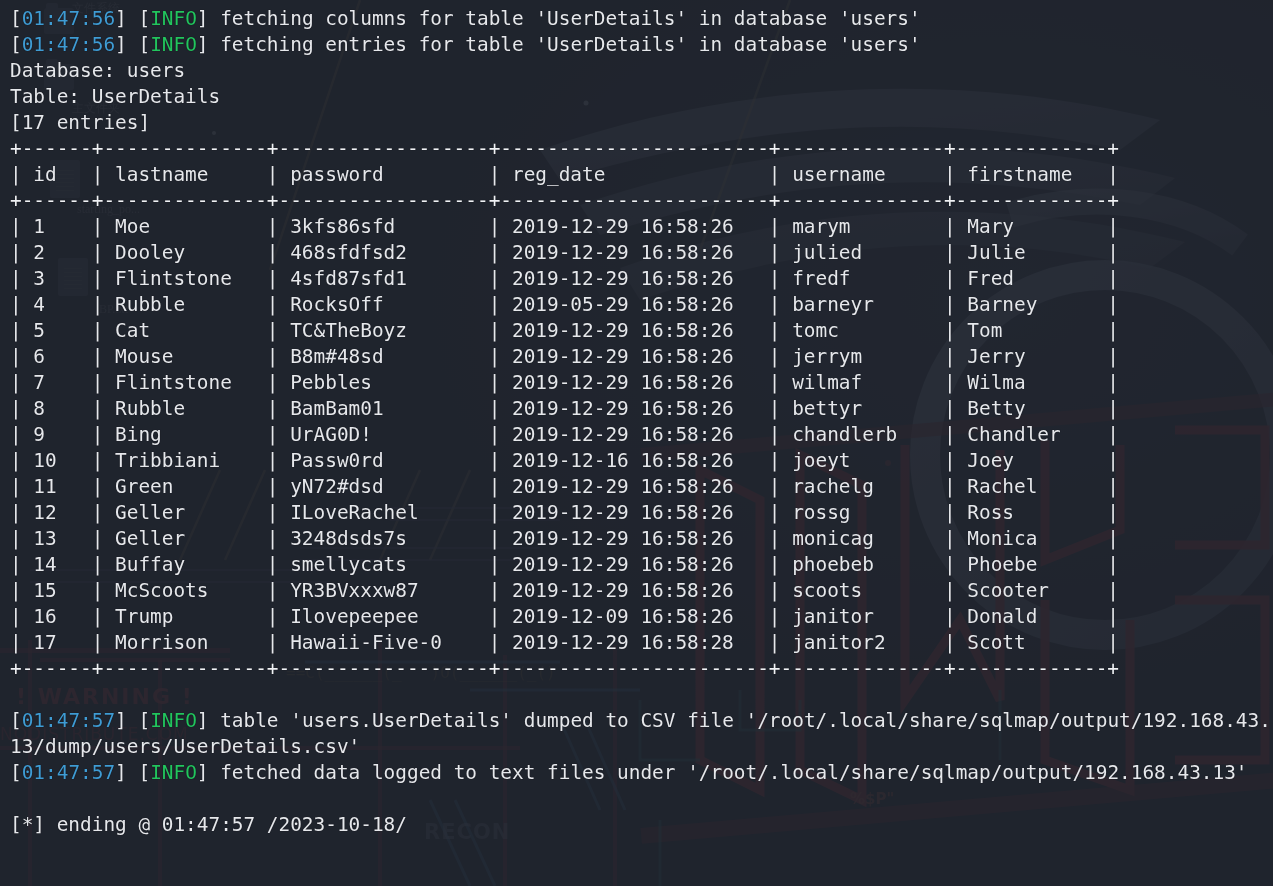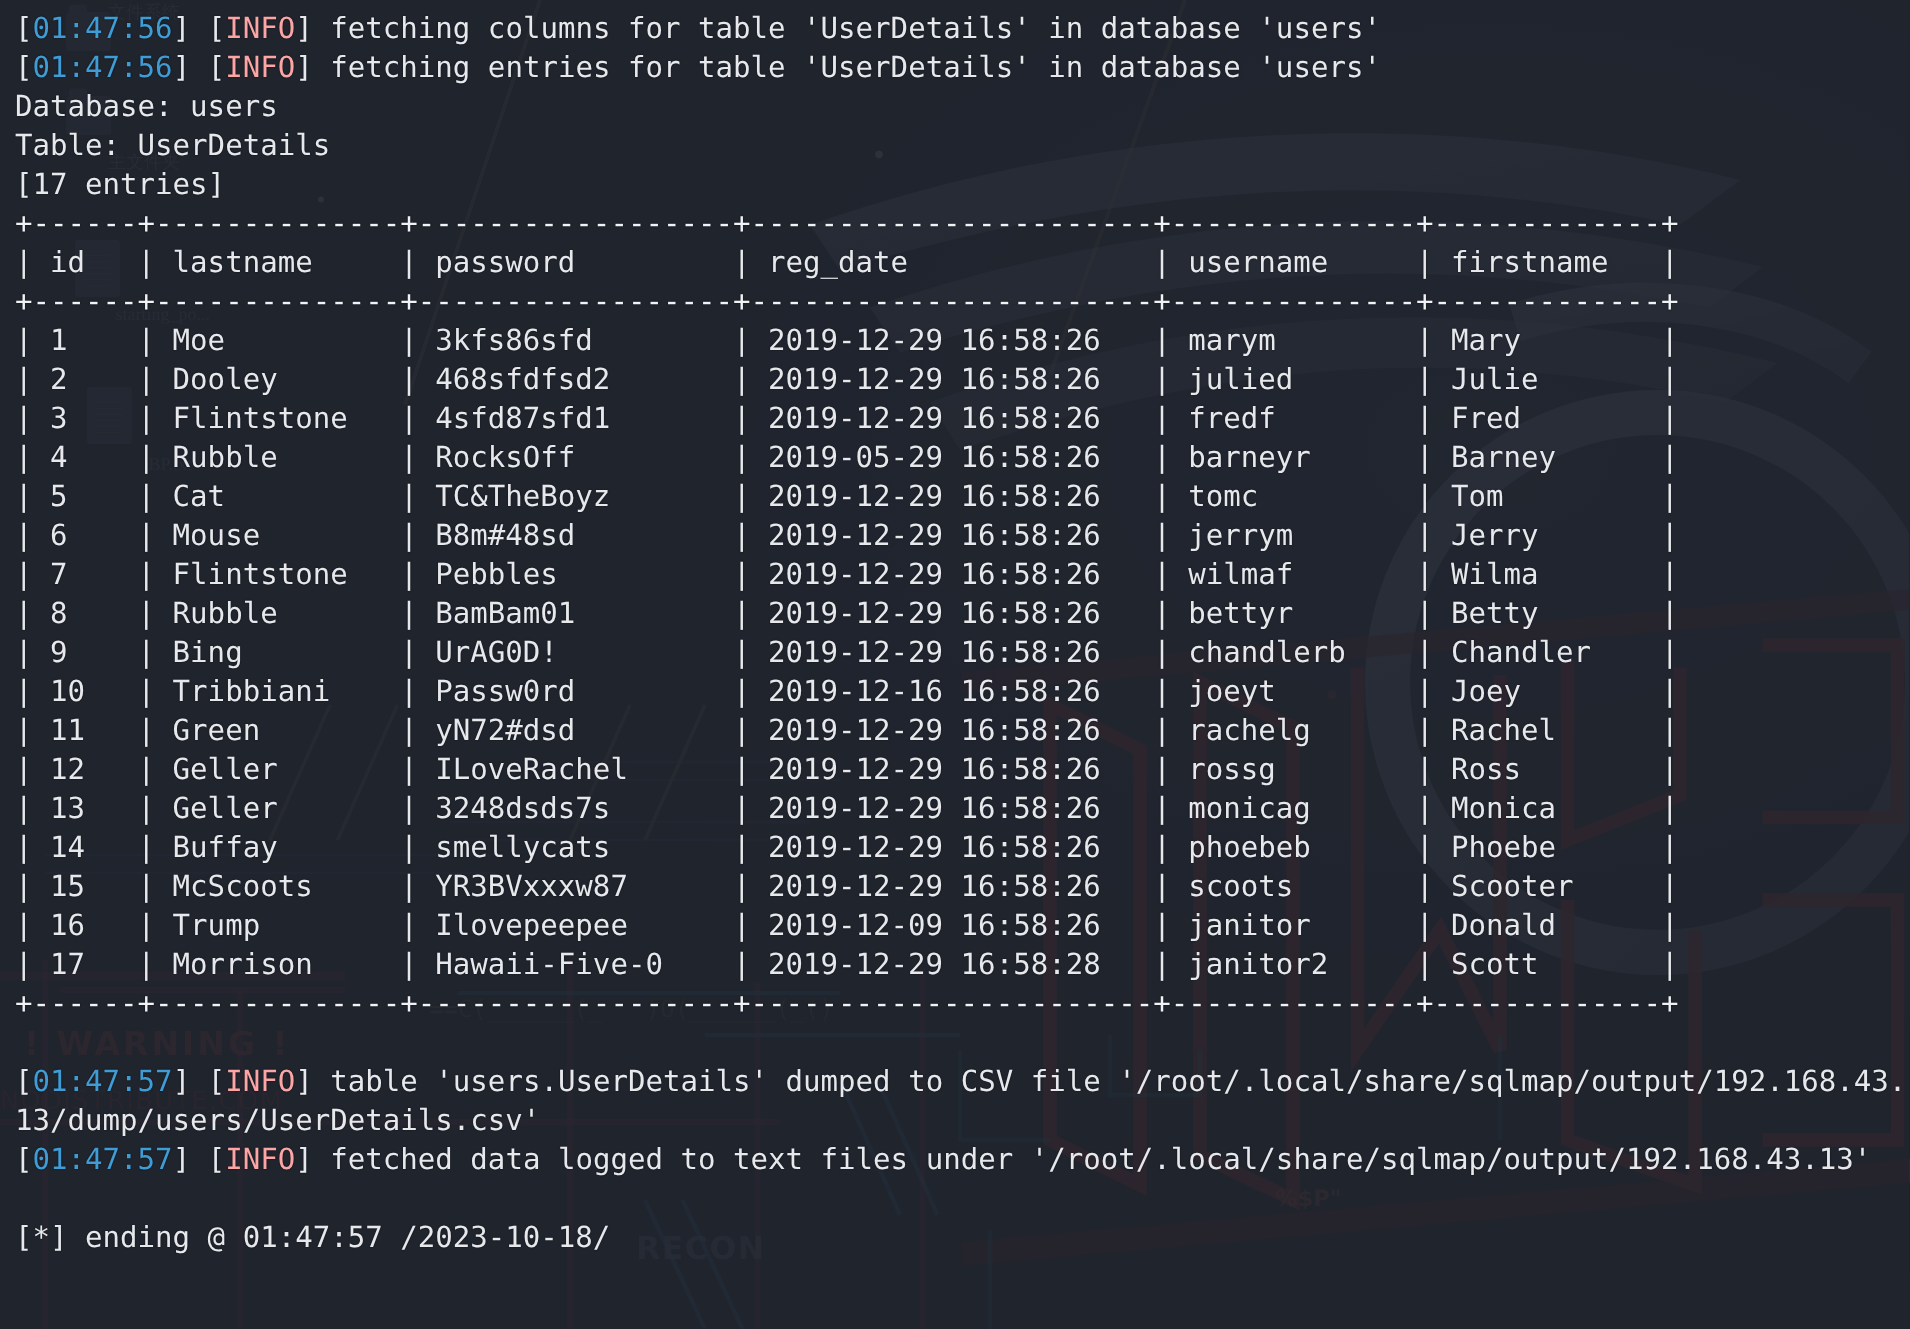--- a/index.html
+++ b/index.html
@@ -113,21 +113,21 @@
   #term-text {
     font-family: "DejaVu Sans Mono", "Liberation Mono", monospace;
     font-size: 19.4px;
     line-height: 26px;
     letter-spacing: 0px;
     color: #e6e8ec;
     white-space: pre;
     text-shadow: 0 0 1px rgba(0,0,0,.65);
   }
   .ts   { color: #3f9cd4; margin-top: 27px; }
-  .info { color: #fca5a5; }
+  .info { color: #22c55e; }
   .plain{ color: #e6e8ec; }
   .rule { color: #f0f2f5; }
   .blank{ display: block; height: 26px; }
 </style>
 </head>
 <body>
 
 <div id="screen">
 
   <div id="wallpaper">

